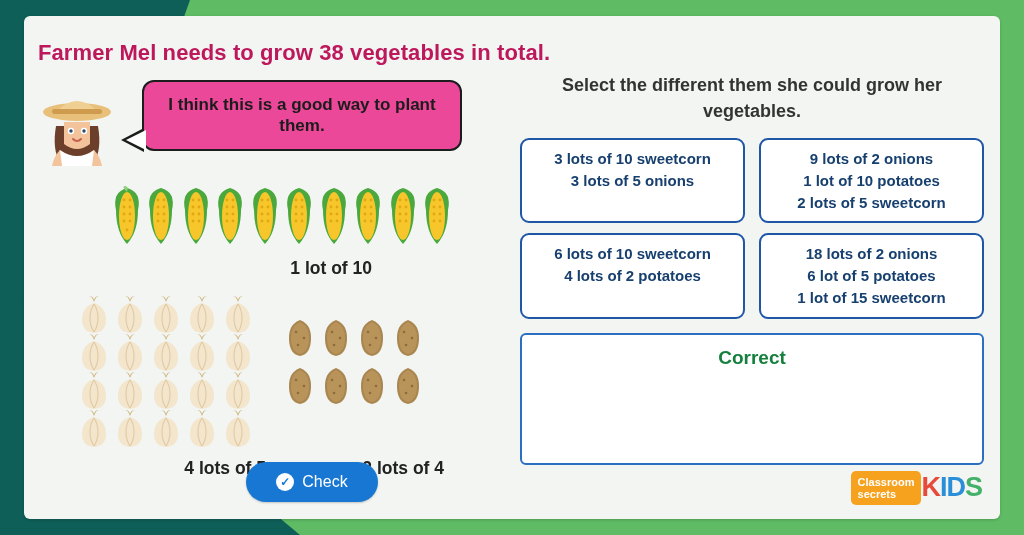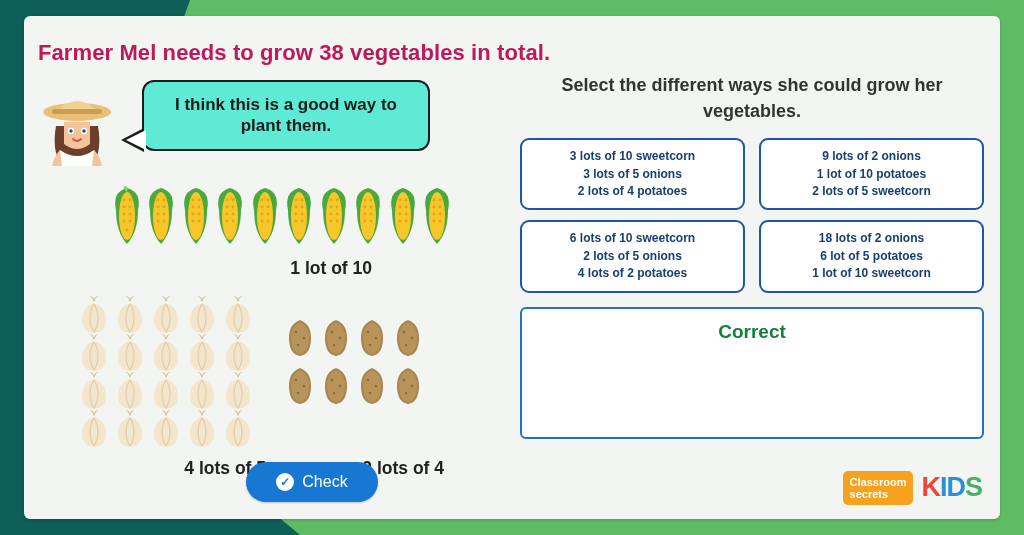--- a/index.html
+++ b/index.html
@@ -42,22 +42,22 @@
   
   #headline {
     position:absolute; left:14px; top:24px;
     font-size:22px; font-weight:bold; color:#be185d;
     letter-spacing:.1px;
   }
   
   #left { position:absolute; left:0; top:52px; width:470px; height:420px; }
   #farmer { position:absolute; left:14px; top:18px; width:78px; height:80px; }
   #bubble {
-    position:absolute; left:118px; top:12px; width:288px;
-    background:#5eead4; border:2.5px solid #1c1c1c; border-radius:12px;
+    position:absolute; left:118px; top:12px; width:320px;
+    background:#ec4899; border:2.5px solid #1c1c1c; border-radius:12px;
     padding:12px 14px; text-align:center;
     font-size:17px; font-weight:bold; color:#1c1c1c; line-height:1.25;
   }
   #bubble:after {
     content:""; position:absolute; left:-18px; top:48px;
     width:0; height:0;
     border-top:10px solid transparent;
     border-bottom:10px solid transparent;
     border-right:20px solid #ffffff;
   }
@@ -93,21 +93,21 @@
     text-align:center; font-size:18px; font-weight:bold; color:#333333;
     line-height:1.45; padding:0 16px;
   }
   #options {
     margin:14px auto 0; width:464px;
     display:grid; grid-template-columns:1fr 1fr; gap:10px 14px;
   }
   .option {
     border:2.5px solid #1f56a5; border-radius:9px;
     background:#ffffff; padding:8px 6px;
-    text-align:center; font-size:12px; font-weight:bold; color:#17406f;
+    text-align:center; font-size:15px; font-weight:bold; color:#17406f;
     line-height:1.45; cursor:pointer;
   }
   #answer-box {
     margin:14px auto 0; width:464px; height:132px;
     border:2px solid #2a6fc0; border-radius:6px; background:#ffffff;
     text-align:center; padding-top:12px;
   }
   #answer-text { font-size:19px; font-weight:bold; color:#15803d; }
   
   #check-btn {
@@ -117,21 +117,21 @@
     display:flex; align-items:center; justify-content:center; gap:8px;
     font-size:16px; cursor:pointer;
     box-shadow:0 1px 2px rgba(0,0,0,.2);
   }
   #check-btn .tick {
     width:18px; height:18px; border-radius:50%;
     background:#ffffff; color:#1877d2;
     font-size:12px; font-weight:bold;
     display:flex; align-items:center; justify-content:center;
   }
-  #logo { position:absolute; right:18px; bottom:14px; display:flex; align-items:center; gap:8px; }
+  #logo { position:absolute; right:18px; bottom:14px; display:flex; align-items:center; }
   #logo-cs {
     background:#f6a21e; color:#ffffff; border-radius:5px;
     font-size:11px; font-weight:bold; line-height:1.1;
     padding:5px 7px; text-align:left;
   }
   #logo-kids { display:flex; align-items:center; font-size:27px; font-weight:bold; letter-spacing:-1px; }
   .k1 { color:#e74a3b; }
   .k3 { color:#2a8fd8; }
   .k4 { color:#44b06a; }
   .k-dots { color:#2a8fd8; }
@@ -523,42 +523,40 @@
                 <circle cx="19" cy="20" r="1.3"></circle>
                 <circle cx="13" cy="27" r="1.3"></circle>
               </g>
             </svg>
         </div>
       </div>
       <div id="potato-caption" class="caption">2 lots of 4</div>
     </div>
 
     <div id="right">
-      <div id="prompt">Select the different ways she could grow her vegetables.</div>
+      <div id="prompt">Select the different them she could grow her vegetables.</div>
 
       <div id="options">
         <div class="option">
           <div>3 lots of 10 sweetcorn</div>
           <div>3 lots of 5 onions</div>
-          <div>2 lots of 4 potatoes</div>
         </div>
         <div class="option">
           <div>9 lots of 2 onions</div>
           <div>1 lot of 10 potatoes</div>
           <div>2 lots of 5 sweetcorn</div>
         </div>
         <div class="option">
           <div>6 lots of 10 sweetcorn</div>
-          <div>2 lots of 5 onions</div>
           <div>4 lots of 2 potatoes</div>
         </div>
         <div class="option">
           <div>18 lots of 2 onions</div>
           <div>6 lot of 5 potatoes</div>
-          <div>1 lot of 10 sweetcorn</div>
+          <div>1 lot of 15 sweetcorn</div>
         </div>
       </div>
 
       <div id="answer-box">
         <div id="answer-text">Correct</div>
       </div>
     </div>
 
     <div id="check-btn">
       <span class="tick">✓</span>

